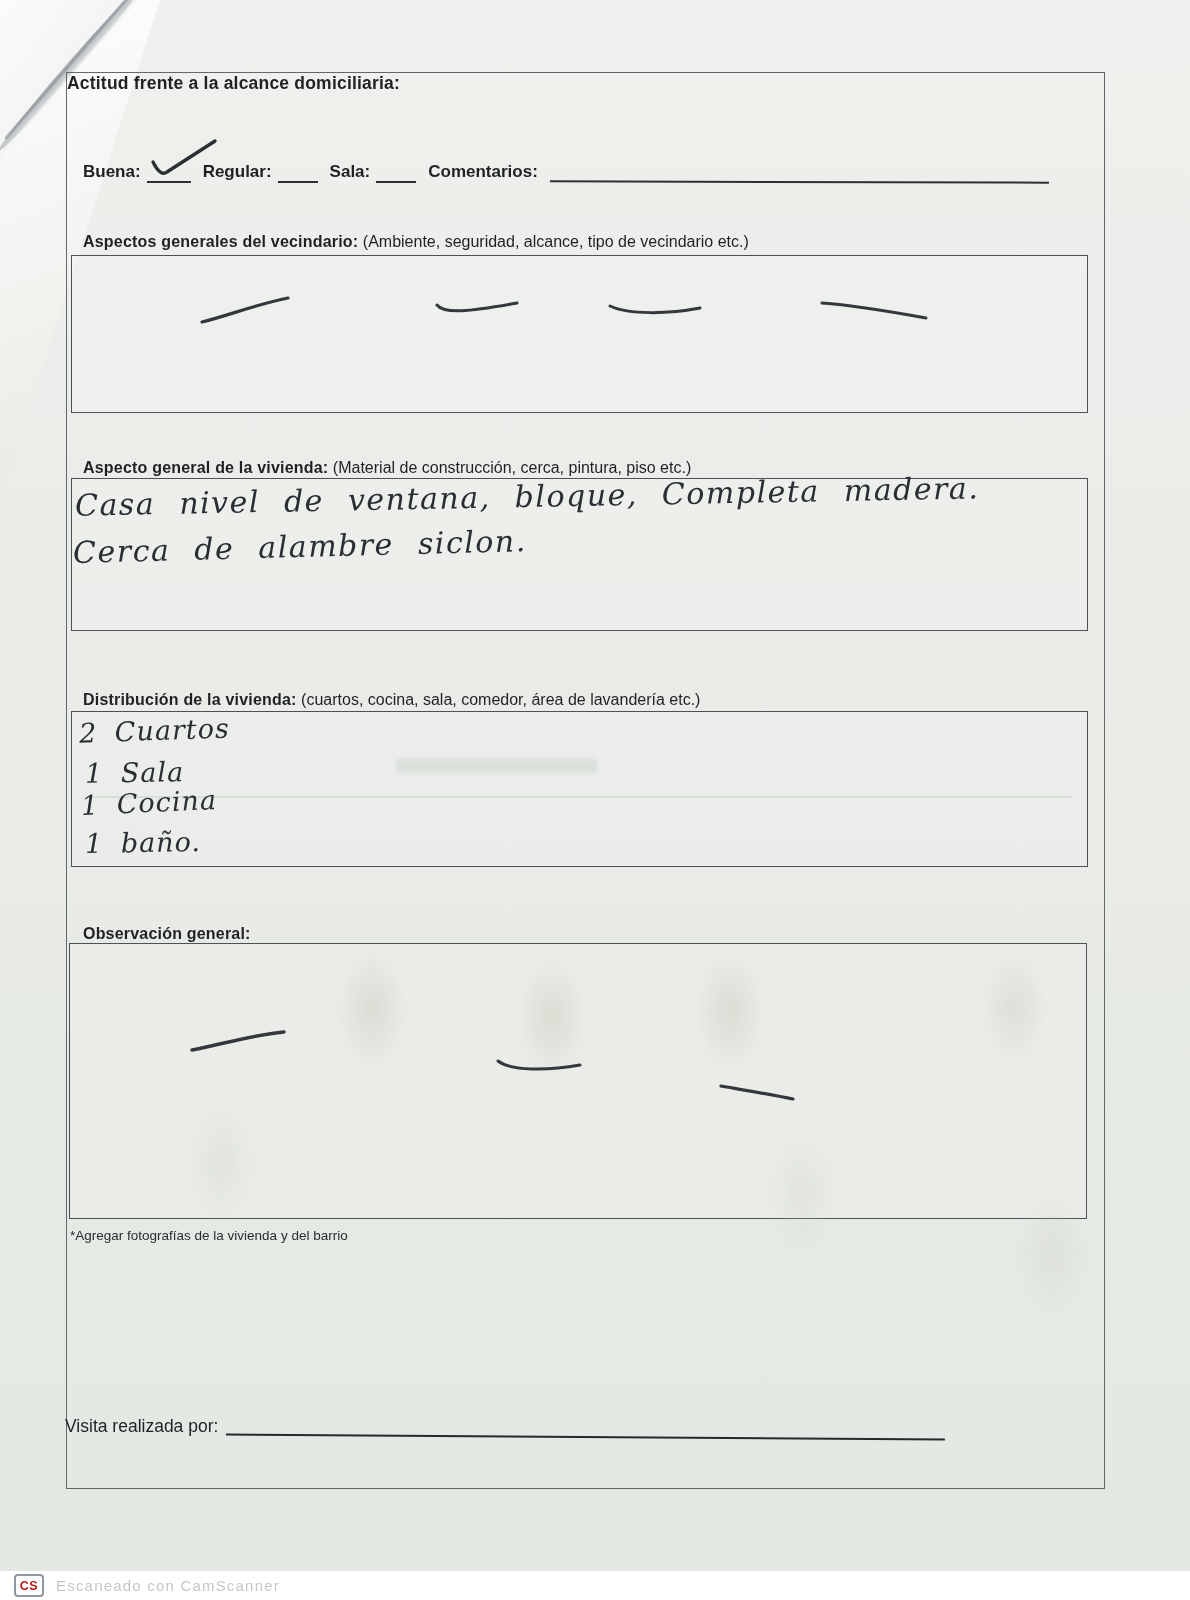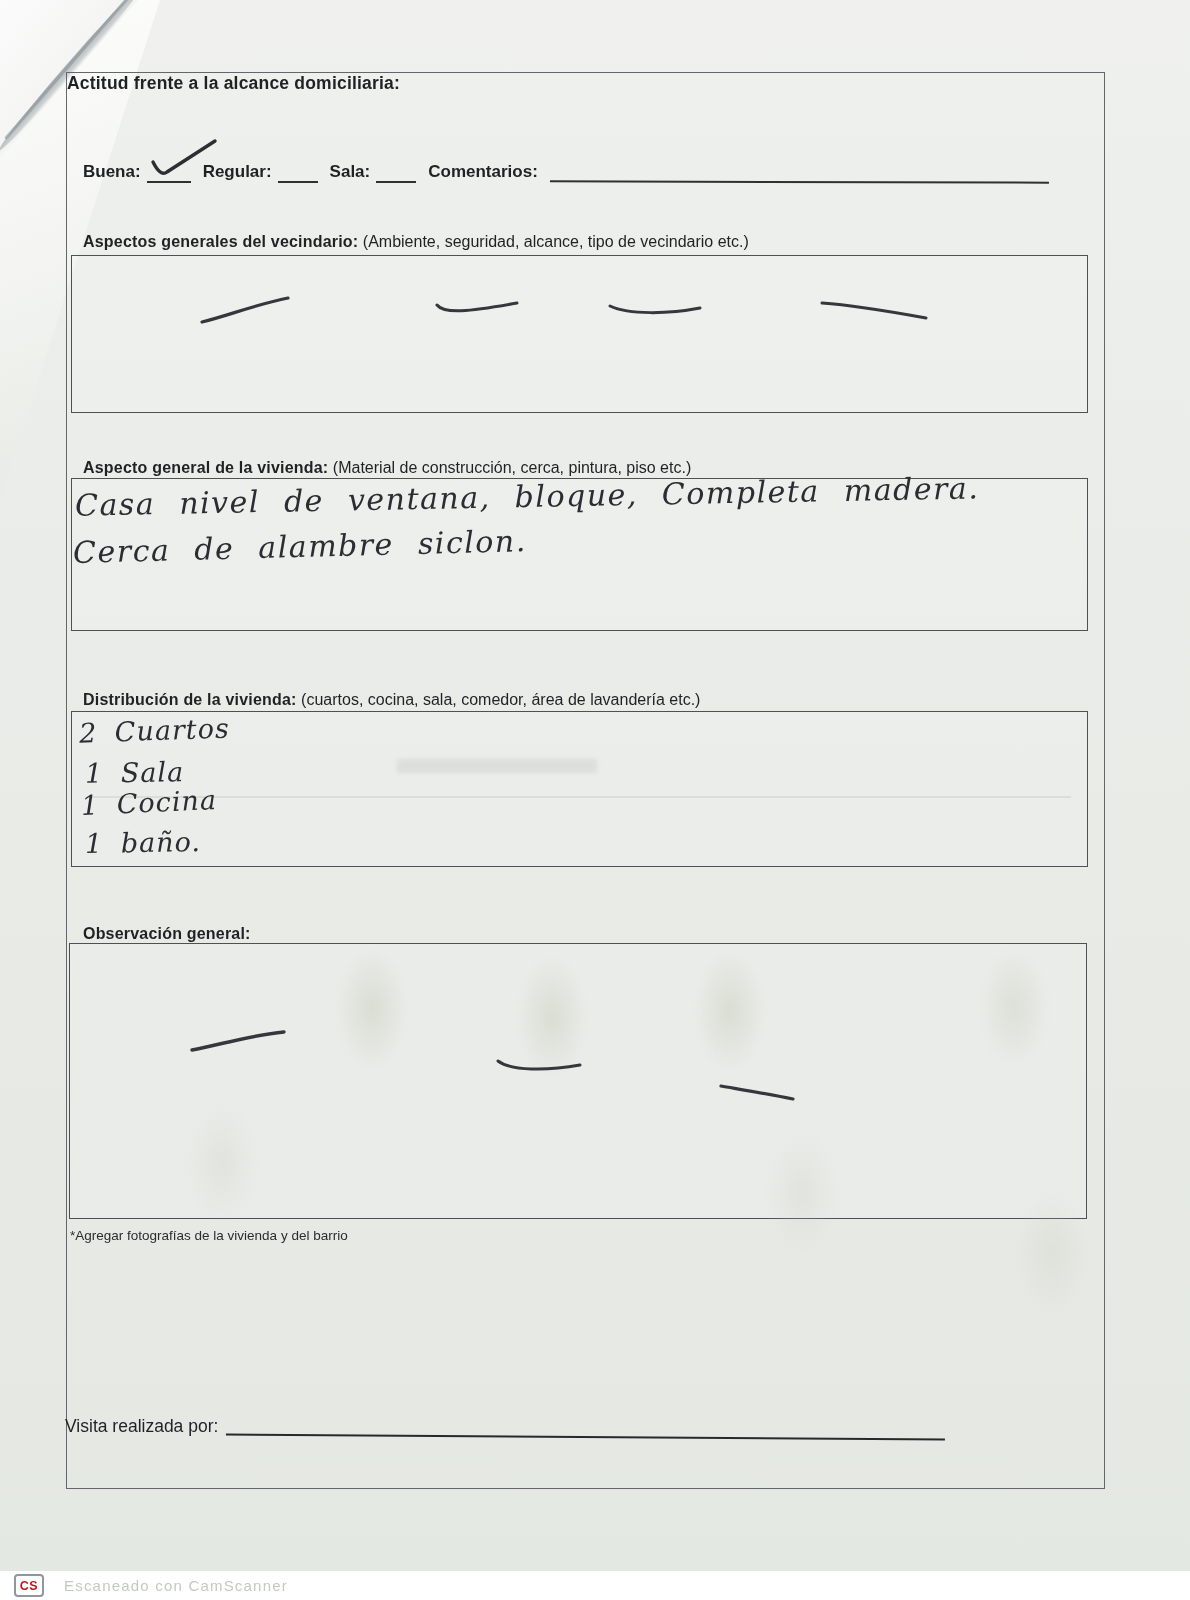--- a/index.html
+++ b/index.html
@@ -84,21 +84,21 @@
     filter:blur(3px);}
   .g-line{height:2px;background:rgba(130,140,130,.16);}
   .g-rect{background:rgba(140,150,140,.16);filter:blur(2px);border-radius:2px;}
 
   
   #ws-bar{position:absolute;left:0;top:1571px;width:1190px;height:29px;background:#ffffff;
     display:flex;align-items:center;}
   #cs-badge{margin-left:14px;width:26px;height:19px;border:2px solid #8e979e;border-radius:4px;
     color:#b91c1c;font-size:12.5px;font-weight:bold;display:flex;align-items:center;
     justify-content:center;letter-spacing:.5px;}
-  #ws-text{margin-left:20px;color:#c4c9c4;font-size:15px;letter-spacing:1.2px;}
+  #ws-text{margin-left:12px;color:#c4c9c4;font-size:15px;letter-spacing:1.2px;}
 </style>
 </head>
 <body>
 
 <div class="scan">
 
   <div class="fold-soft"></div>
   <div class="fold-hard"></div>
   <div class="crease"></div>
   <div class="crease2"></div>

